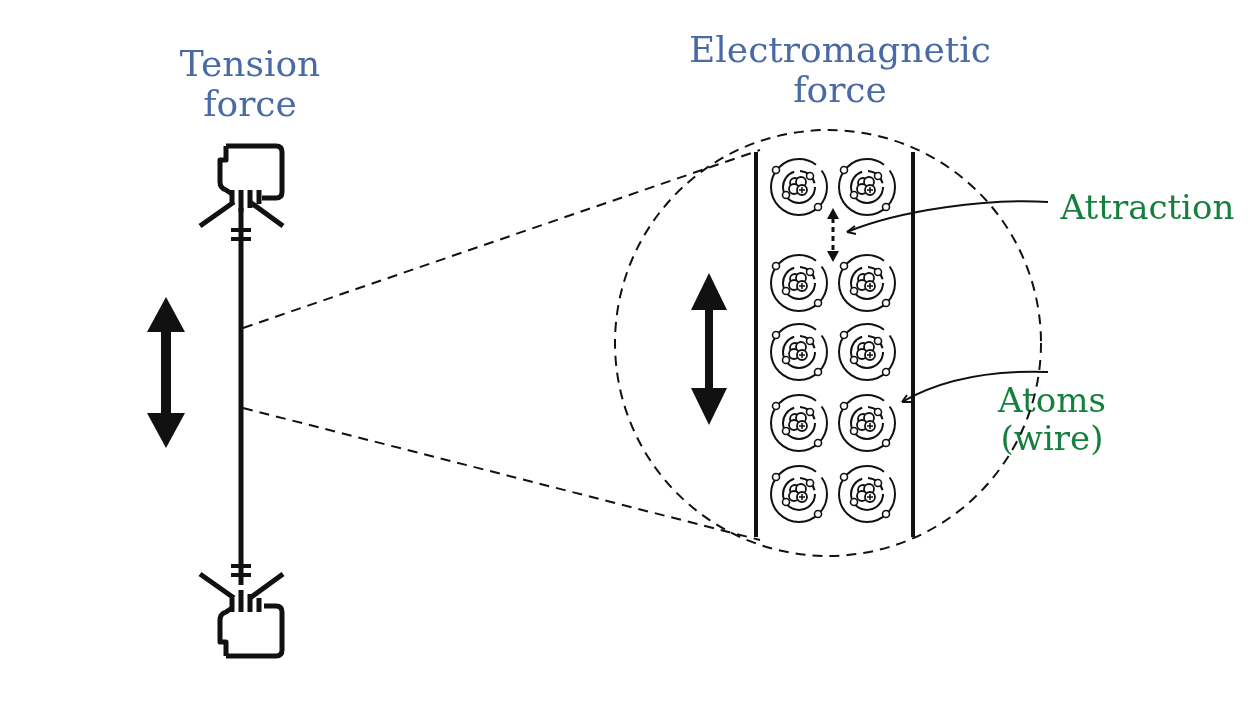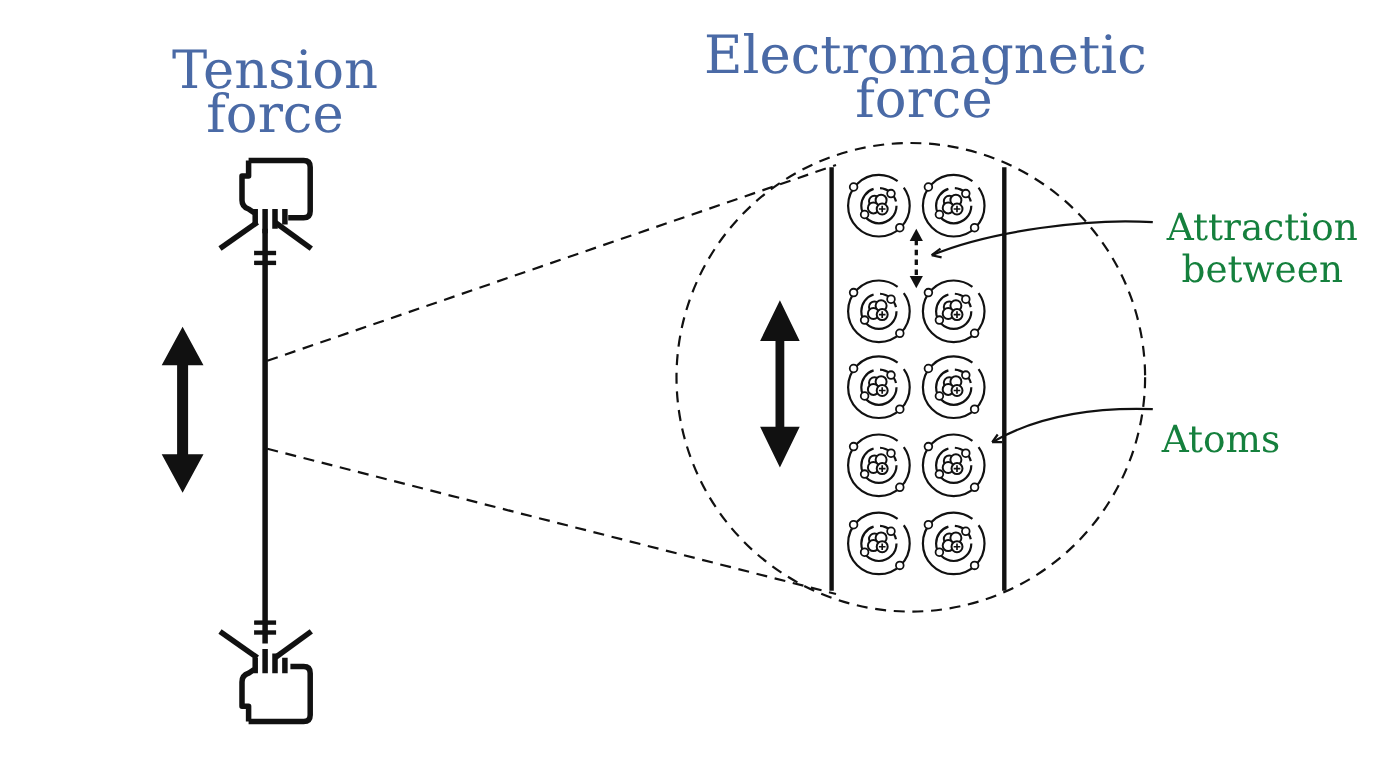--- a/index.html
+++ b/index.html
@@ -1,40 +1,40 @@
 <!DOCTYPE html>
 <html><head>
 <meta charset="utf-8">
 <style>
   html, body { margin: 0; padding: 0; background: #ffffff; }
   body { width: 1260px; height: 709px; position: relative; overflow: hidden;
          font-family: "DejaVu Serif", "Liberation Serif", serif; }
   .label { position: absolute; text-align: center; line-height: 40px; }
-  .blue { color: #4a6aa6; font-size: 48px; }
+  .blue { color: #4a6aa6; font-size: 36px; }
   .black { color: #15803d; font-size: 34px; line-height: 38px; }
   svg { position: absolute; left: 0; top: 0; }
 </style>
 </head>
 <body>
 
 <div class="label blue" style="left:150px; top:44px; width:200px;">
   <div>Tension</div>
   <div>force</div>
 </div>
 <div class="label blue" style="left:640px; top:30px; width:400px;">
   <div>Electromagnetic</div>
   <div>force</div>
 </div>
 
 <div class="label black" style="left:1045px; top:188px; width:205px;">
   <div>Attraction</div>
-  <div>between</div>
 </div>
-<div class="label black" style="left:1045px; top:353px; width:130px;margin-top:28px;">
+<div class="label black" style="left:987px; top:353px; width:130px;margin-top:28px;">
   <div>Atoms</div>
+  <div>(wire)</div>
 </div>
 
 <svg width="1260" height="709" viewBox="0 0 1260 709">
   <defs>
     <g id="atom">
       <circle r="28" fill="none" stroke="#111" stroke-width="2" stroke-dasharray="150 8 20 8"></circle>
       <circle r="16" fill="none" stroke="#111" stroke-width="2" stroke-dasharray="70 6 20 6"></circle>
       <circle cx="-4" cy="-4" r="5" fill="#fff" stroke="#111" stroke-width="1.8"></circle>
       <circle cx="2" cy="-5" r="5" fill="#fff" stroke="#111" stroke-width="1.8"></circle>
       <circle cx="-5" cy="2" r="5" fill="#fff" stroke="#111" stroke-width="1.8"></circle>

